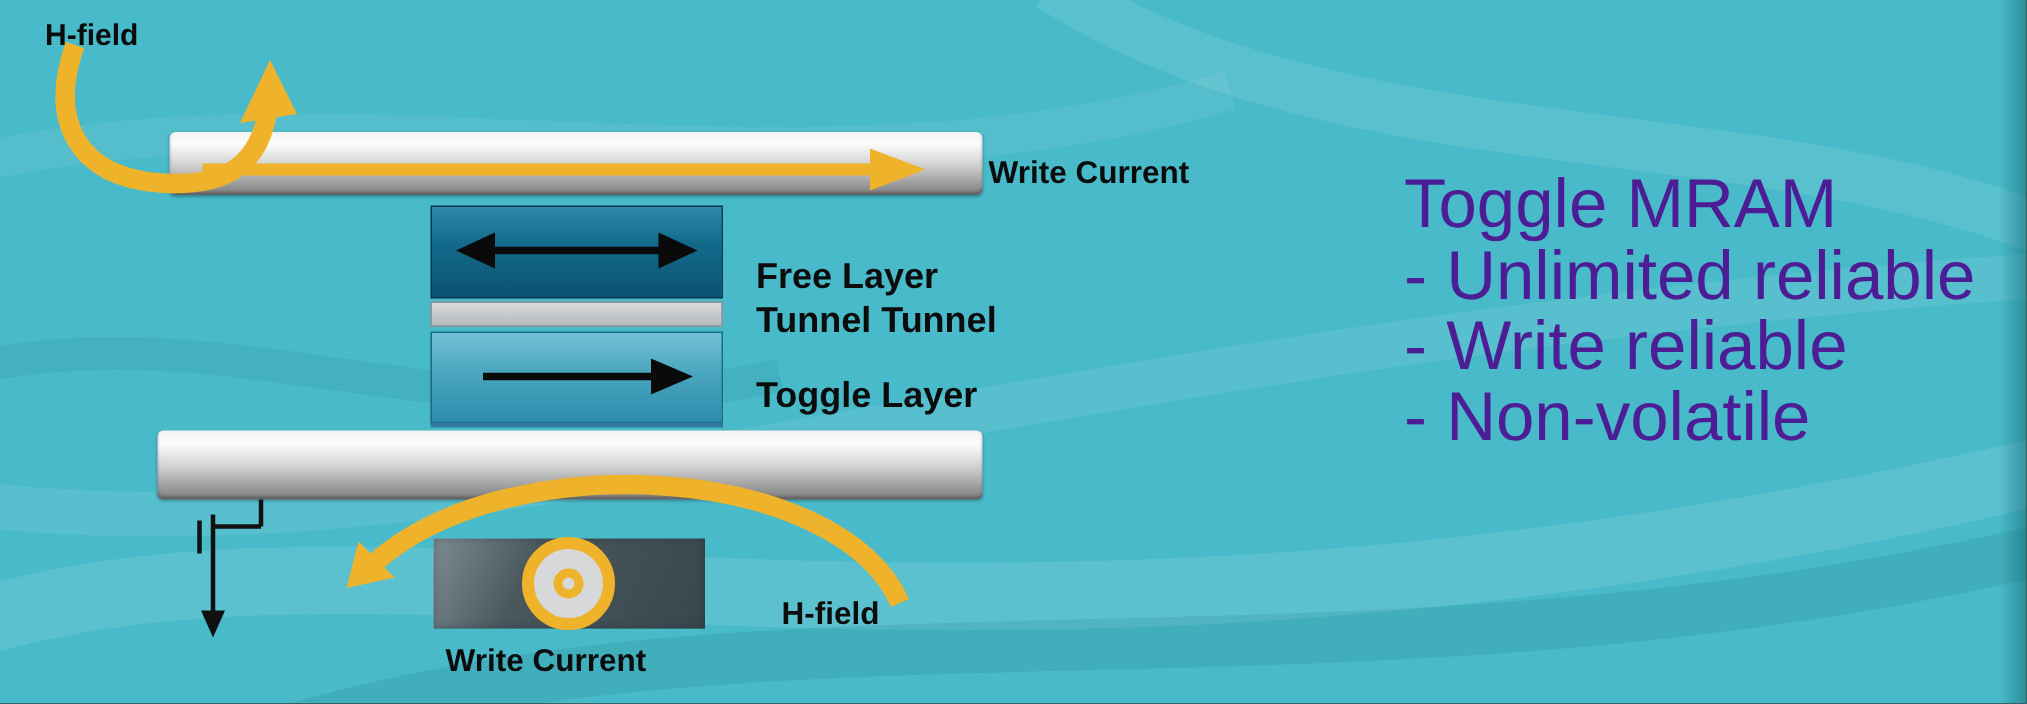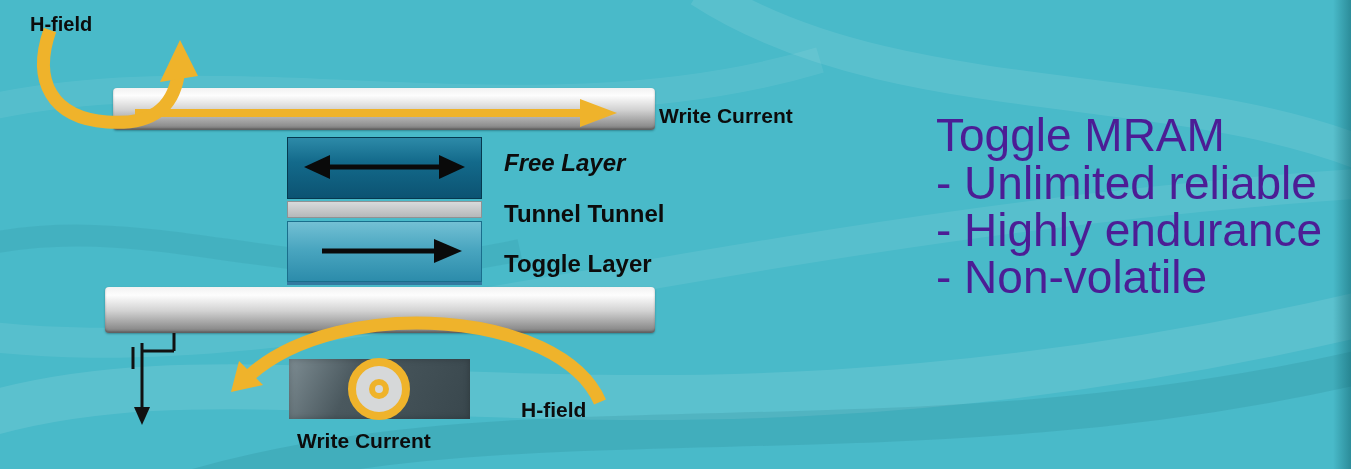--- a/index.html
+++ b/index.html
@@ -44,21 +44,21 @@
   }
 
   
   .lbl{
     position:absolute;
     font-weight:bold;color:#0c0c0c;z-index:6;
     white-space:nowrap;
   }
   .lbl-layer{font-size:24px;}
   .lbl-small{font-size:20px;}
-  .lbl-free{left:504px;top:149px;font-style:italic;}
+  .lbl-free{left:504px;top:171px;}
   .lbl-tunnel{left:504px;top:200px;}
   .lbl-fixed{left:504px;top:250px;}
   .lbl-wc-top{left:659px;top:104px;font-size:21px;}
   .lbl-wc-bottom{left:297px;top:429px;font-size:21px;}
   .lbl-hf-top{left:30px;top:13px;}
   .lbl-hf-bottom{left:521px;top:398px;font-size:21px;}
 
   
   .bottom-box{
     position:absolute;left:289px;top:359px;width:181px;height:60px;
@@ -149,17 +149,17 @@
   <div class="lbl lbl-wc-top">Write Current</div>
   <div class="lbl lbl-layer lbl-free">Free Layer</div>
   <div class="lbl lbl-layer lbl-tunnel">Tunnel Tunnel</div>
   <div class="lbl lbl-layer lbl-fixed">Toggle Layer</div>
   <div class="lbl lbl-hf-bottom">H-field</div>
   <div class="lbl lbl-wc-bottom">Write Current</div>
 
   <div class="info">
     <div class="title">Toggle MRAM</div>
     <div>- Unlimited reliable</div>
-    <div>- Highly endurance</div>
+    <div>- Write reliable</div>
     <div>- Non-volatile</div>
   </div>
 
 </div>
 
 </body></html>

